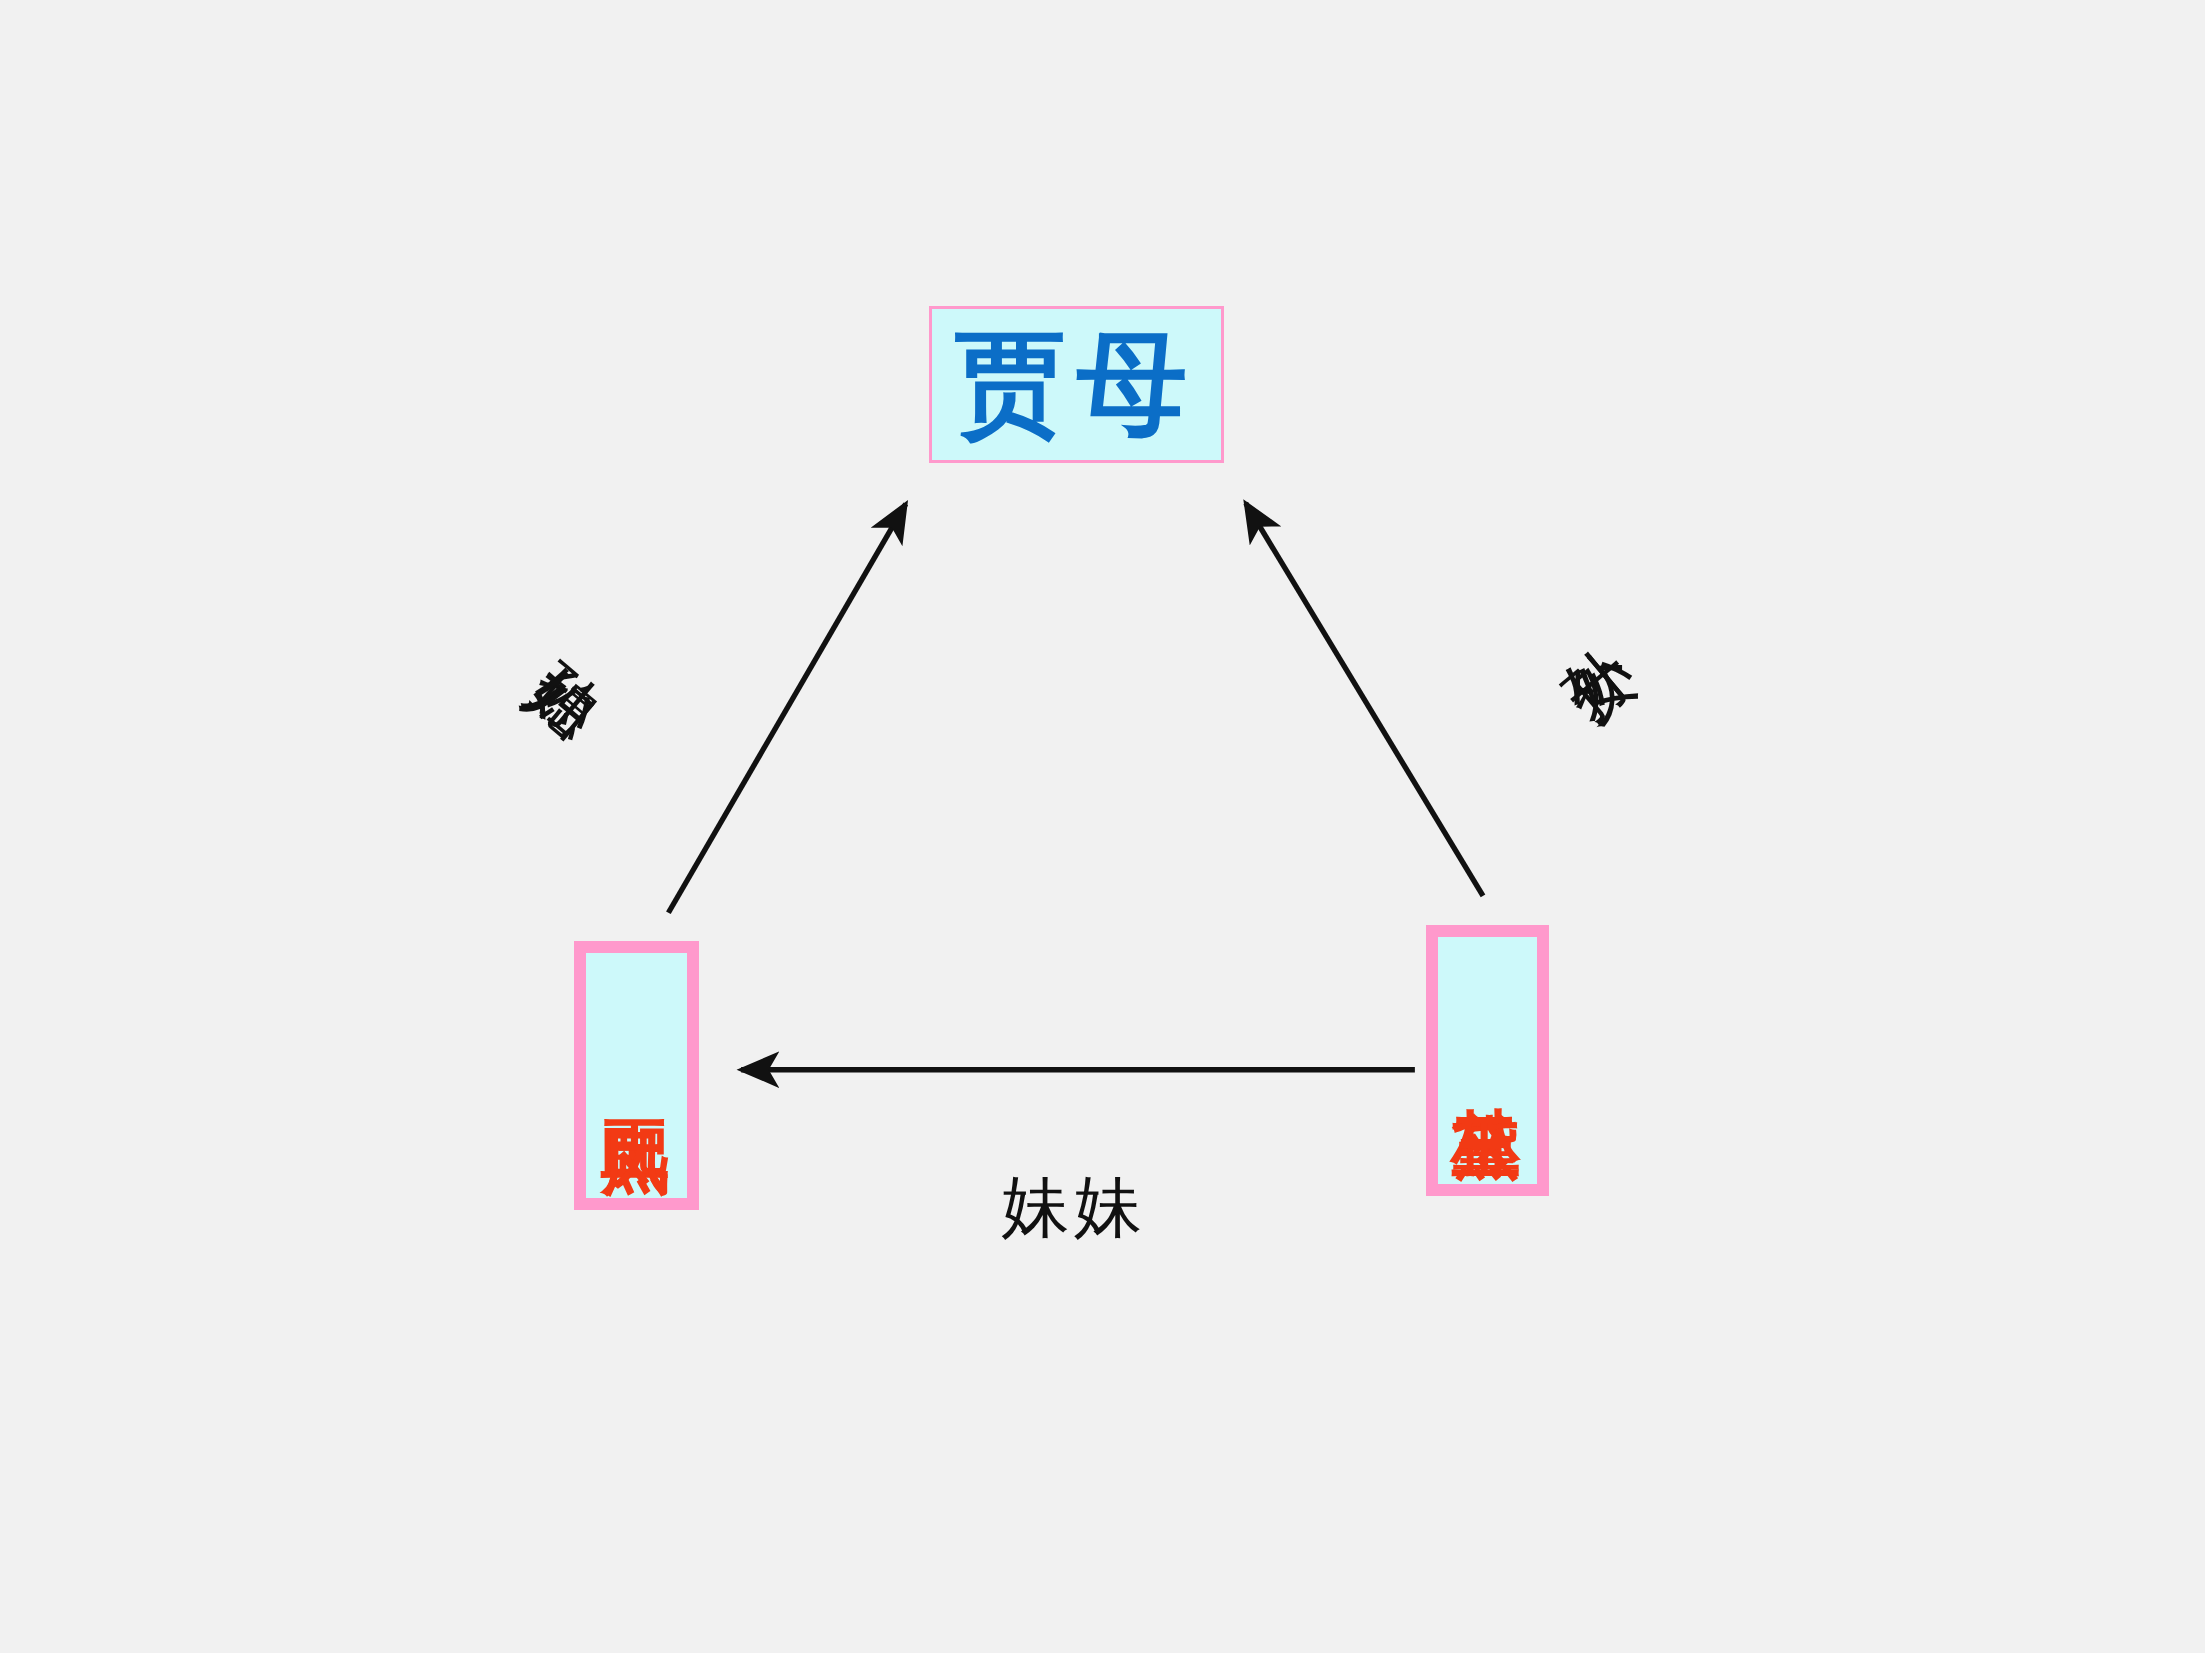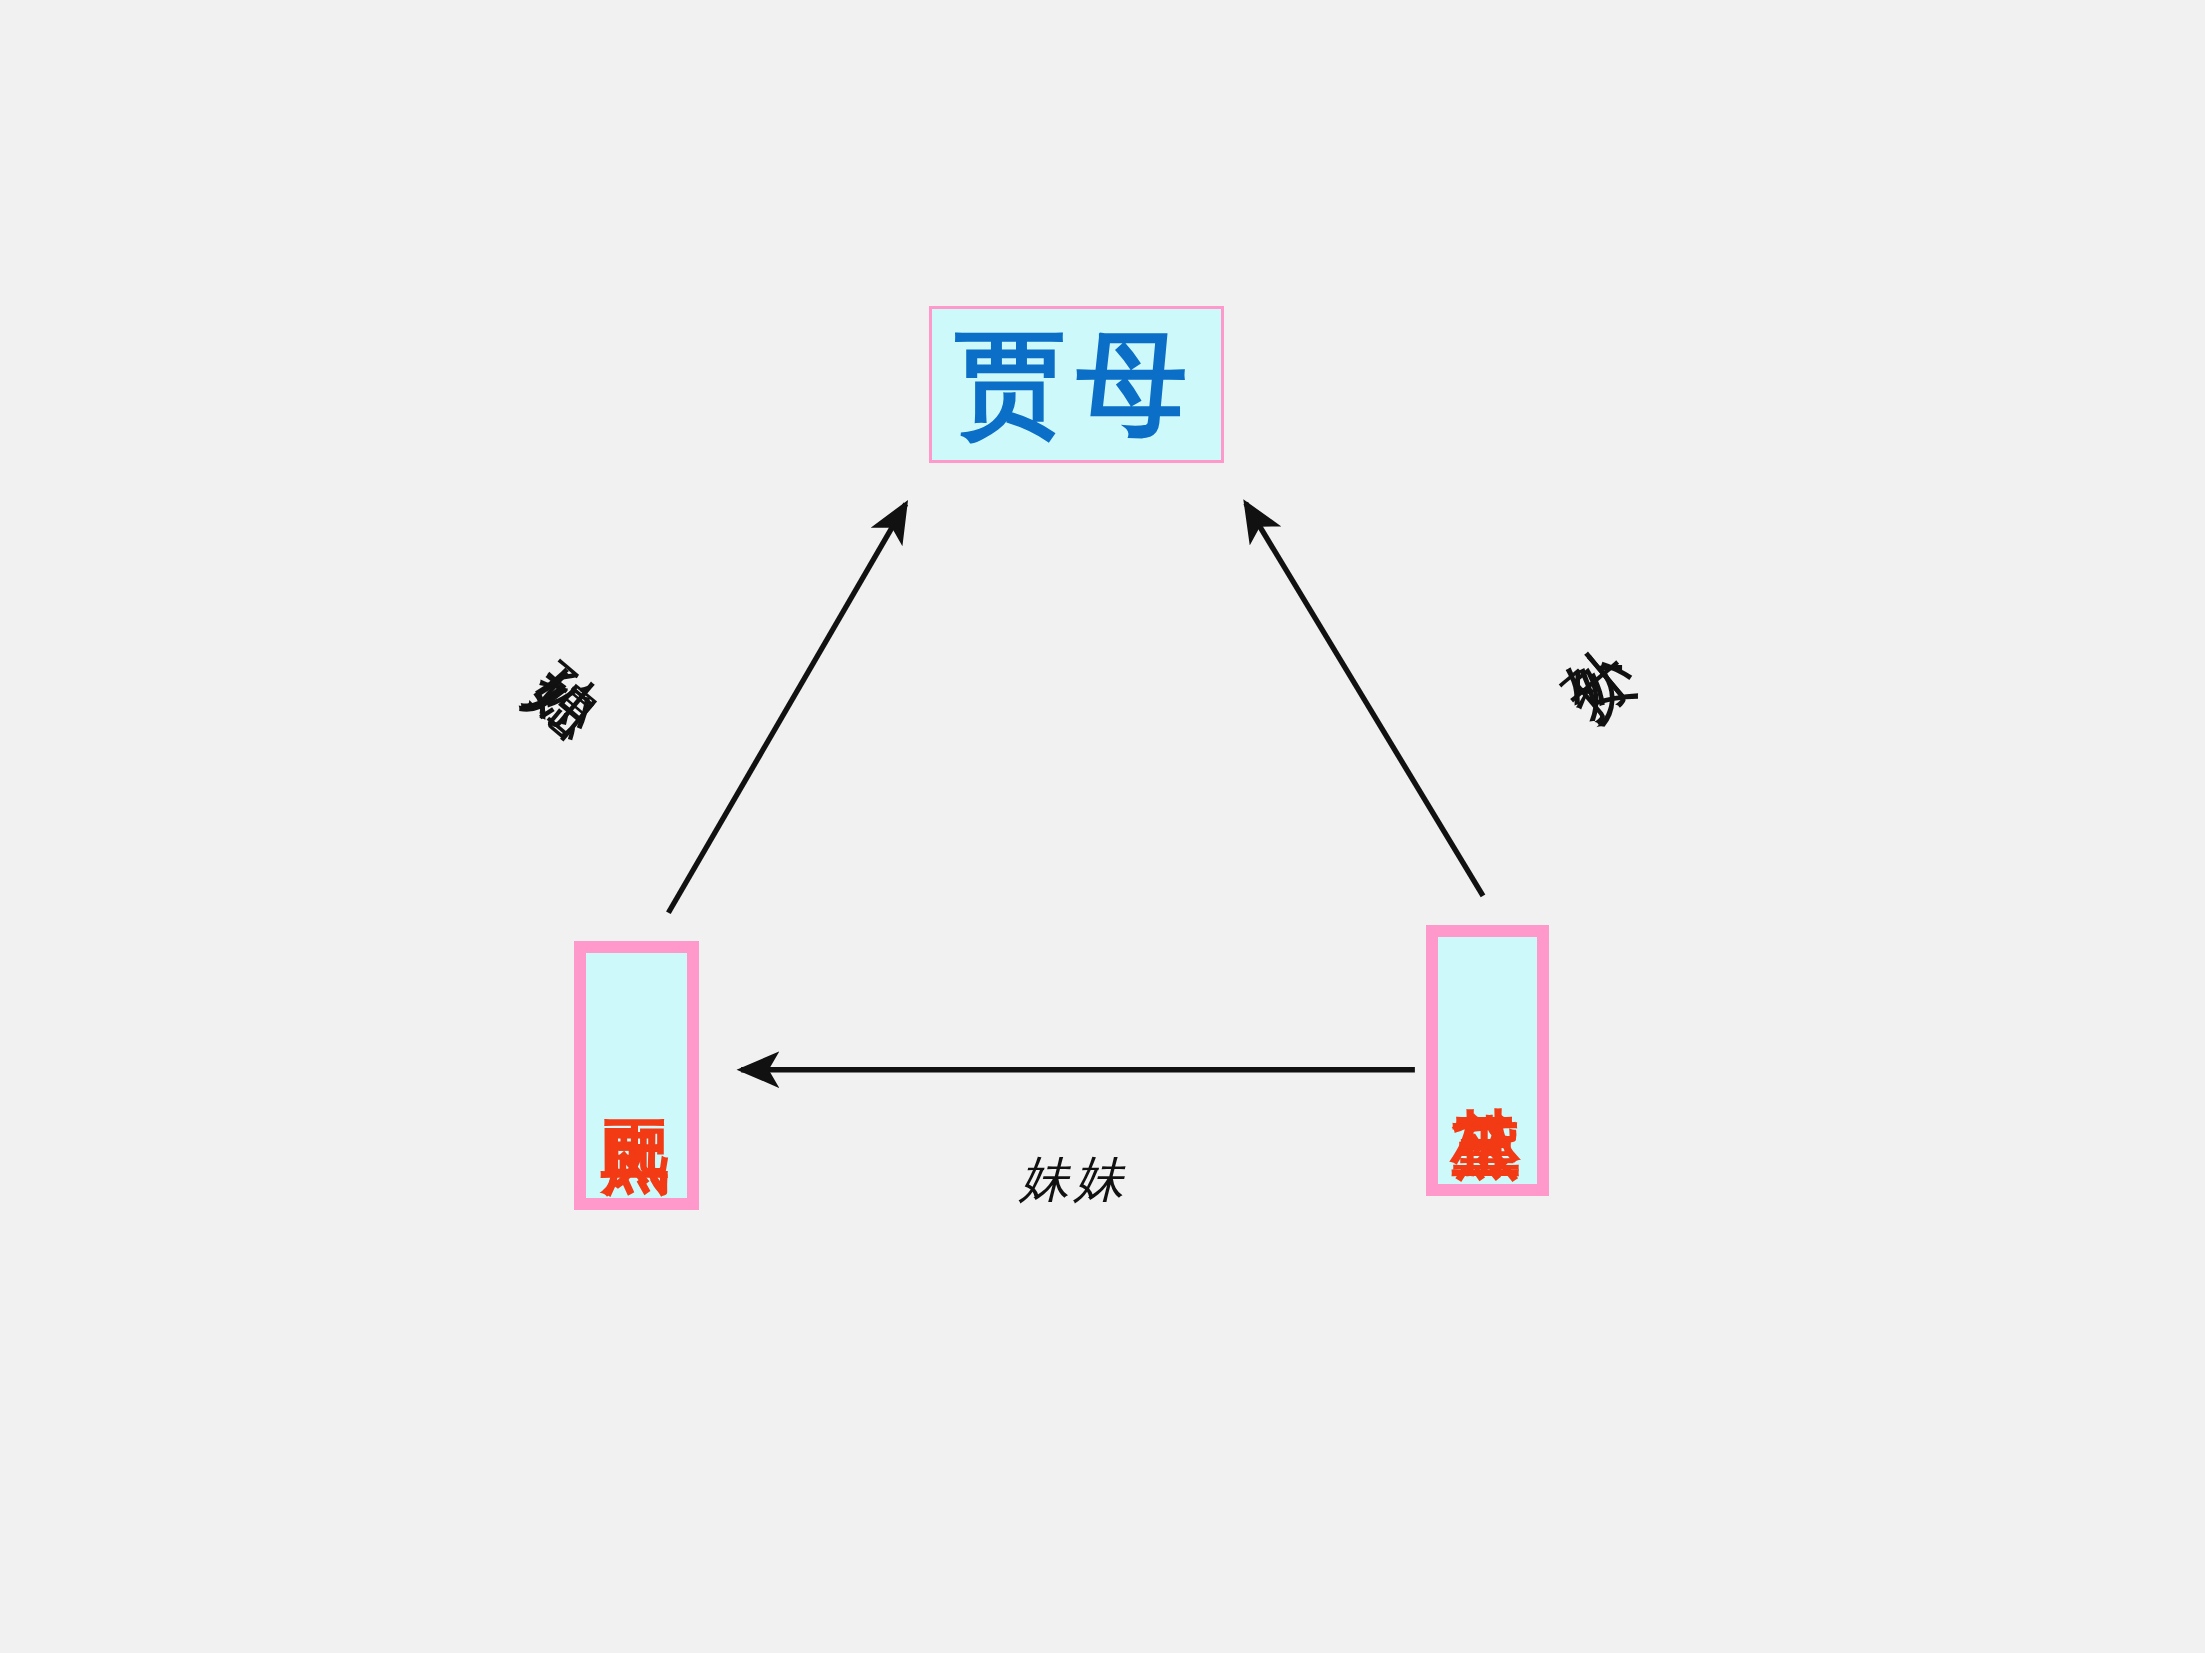--- a/index.html
+++ b/index.html
@@ -71,25 +71,24 @@
   }
   .edge-label-cw {
     left: 614px; top: 642px;
     transform: translate(-50%, -50%) rotate(40deg);
   }
   .edge-label-ccw {
     left: 1549px; top: 625px;
     transform: translate(-50%, -50%) rotate(-40deg);
   }
   .edge-label-h {
-    left: 1074px; top: 1179px;
+    left: 1074px; top: 1207px;
     transform: translate(-50%, -50%);
-    font-size: 50px;
+    font-size: 68px;
     letter-spacing: 4.6px;
-    font-style: italic;
   }
 </style>
 </head>
 <body>
 
 <div class="stage">
 
   <svg class="arrows-layer" viewBox="0 0 2880 2160" xmlns="http://www.w3.org/2000/svg">
     <defs>
       <marker id="stealth-arrow" markerUnits="userSpaceOnUse" markerWidth="60" markerHeight="48" refX="50" refY="24" orient="auto">

